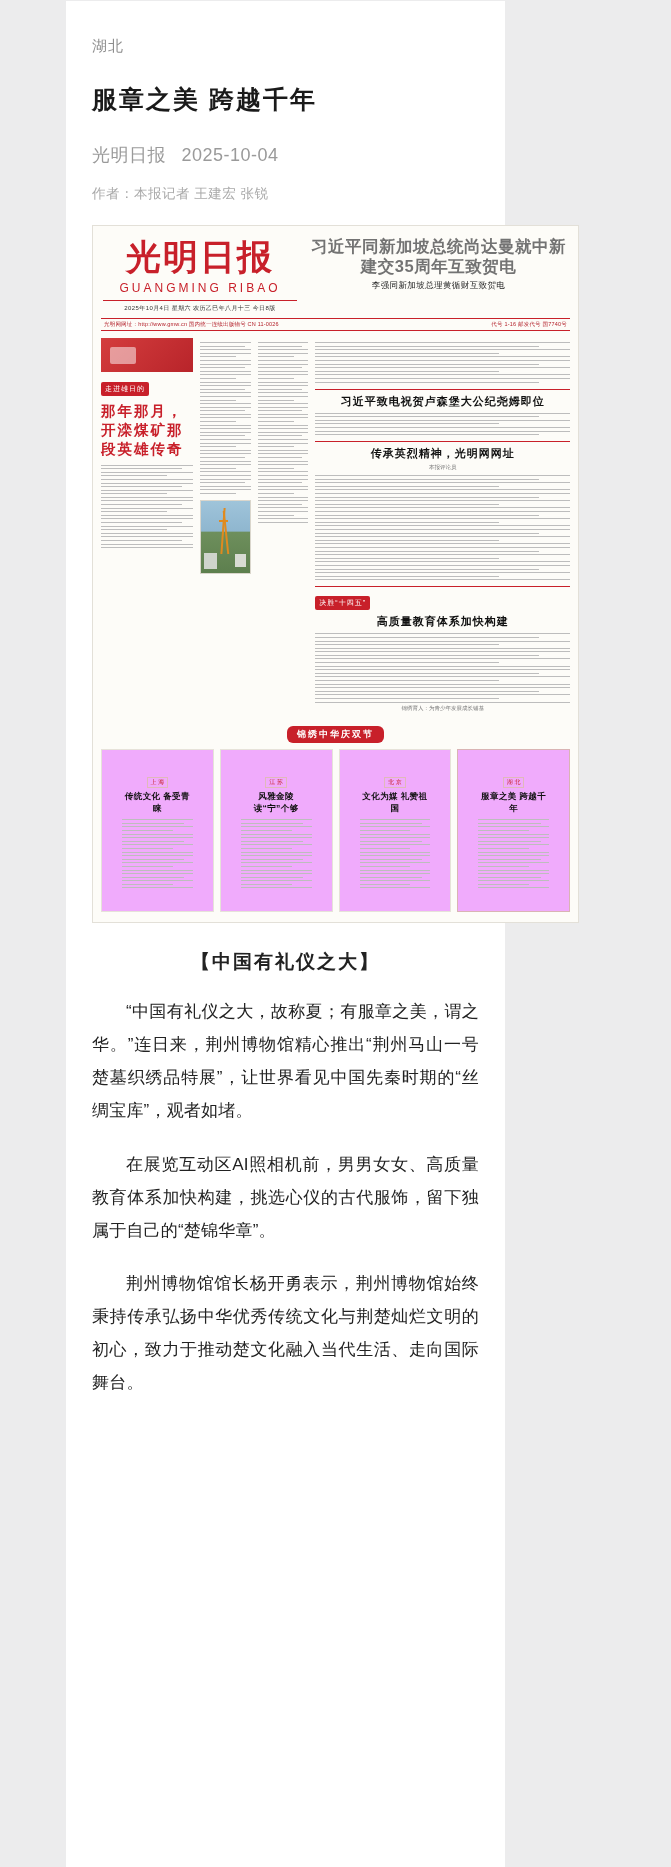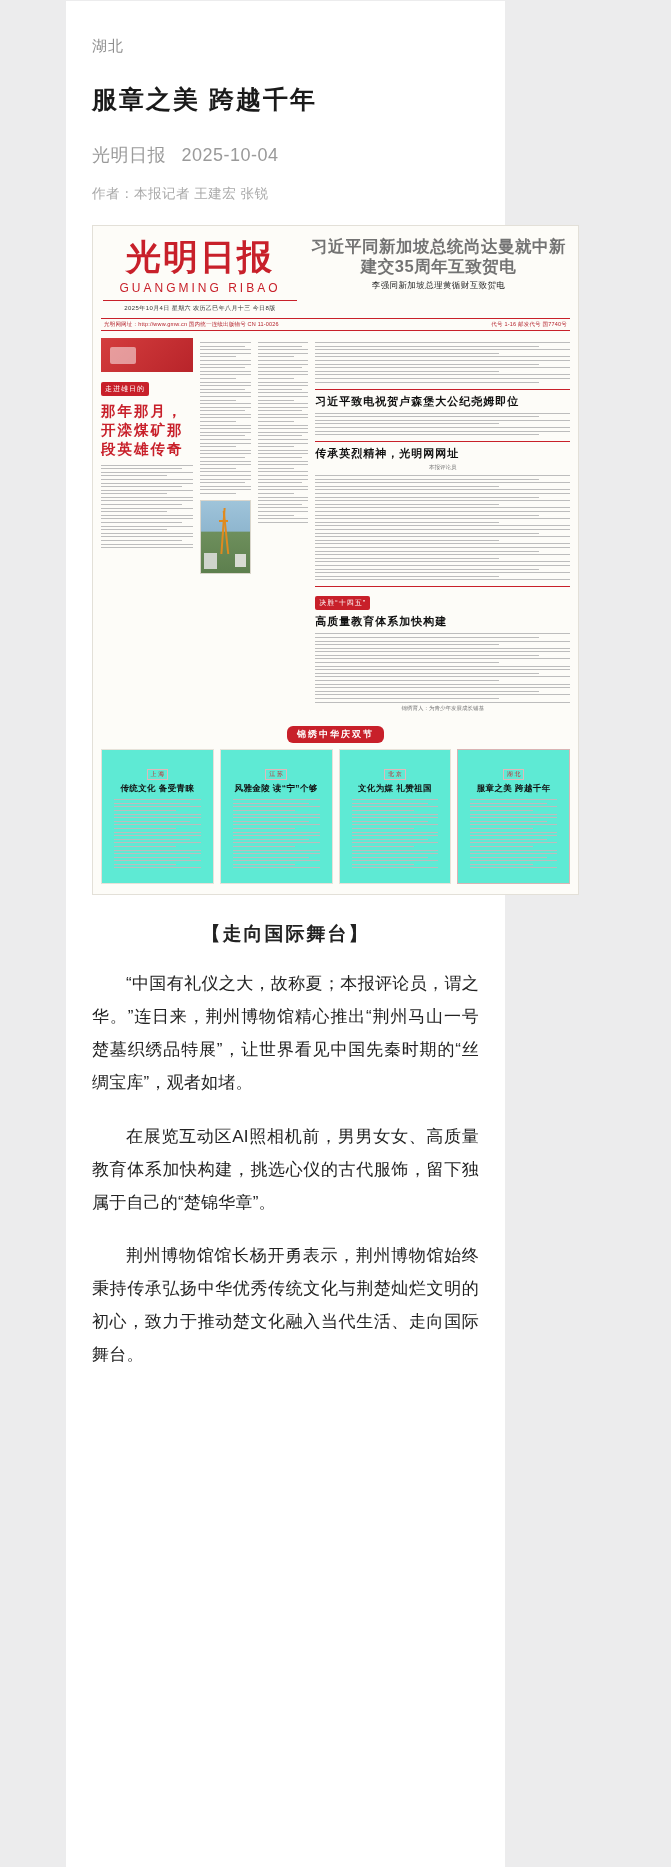--- a/index.html
+++ b/index.html
@@ -238,20 +238,21 @@
   .fakelines i.s { width: 72%; }
   .fakelines i.m { width: 88%; }
   .sec-rule {
     border-top: 1px solid #c8202a;
     margin: 6px 0 4px 0;
   }
   .mini-head {
     font-size: 11px;
     font-weight: 700;
     color: #111;
+    text-align: center;
     letter-spacing: 1px;
     margin: 4px 0 3px 0;
   }
   .mini-byline {
     font-size: 5.5px;
     color: #777;
     text-align: center;
     margin-bottom: 3px;
   }
   .ribbon {
@@ -269,22 +270,22 @@
     border-radius: 6px;
   }
   .fourpanel {
     display: flex;
     gap: 6px;
     margin-top: 6px;
   }
   .panel {
     flex: 1 1 0;
     border: 1px solid #e6e2d9;
-    padding: 12px;
-    background: #5eead4;
+    padding: 20px;
+    background: #f0abfc;
   }
   .panel-tag {
     font-size: 6px;
     color: #c8202a;
     border: 1px solid #e0b9ba;
     padding: 0 3px;
     display: inline-block;
     margin-bottom: 3px;
   }
   .panel-title {
@@ -696,21 +697,21 @@
                 <i></i>
                 <i class="m"></i>
                 <i></i>
                 <i class="s"></i>
                 <i></i>
               </div>
           </div>
         </div>
       </div>
 
-      <div class="section-title">【走向国际舞台】</div>
-
-      <p class="body">“中国有礼仪之大，故称夏；本报评论员，谓之华。”连日来，荆州博物馆精心推出“荆州马山一号楚墓织绣品特展”，让世界看见中国先秦时期的“丝绸宝库”，观者如堵。</p>
+      <div class="section-title">【中国有礼仪之大】</div>
+
+      <p class="body">“中国有礼仪之大，故称夏；有服章之美，谓之华。”连日来，荆州博物馆精心推出“荆州马山一号楚墓织绣品特展”，让世界看见中国先秦时期的“丝绸宝库”，观者如堵。</p>
       <p class="body">在展览互动区AI照相机前，男男女女、高质量教育体系加快构建，挑选心仪的古代服饰，留下独属于自己的“楚锦华章”。</p>
       <p class="body">荆州博物馆馆长杨开勇表示，荆州博物馆始终秉持传承弘扬中华优秀传统文化与荆楚灿烂文明的初心，致力于推动楚文化融入当代生活、走向国际舞台。</p>
 
     </div>
   </div>
 </div>
 
 </body></html>

